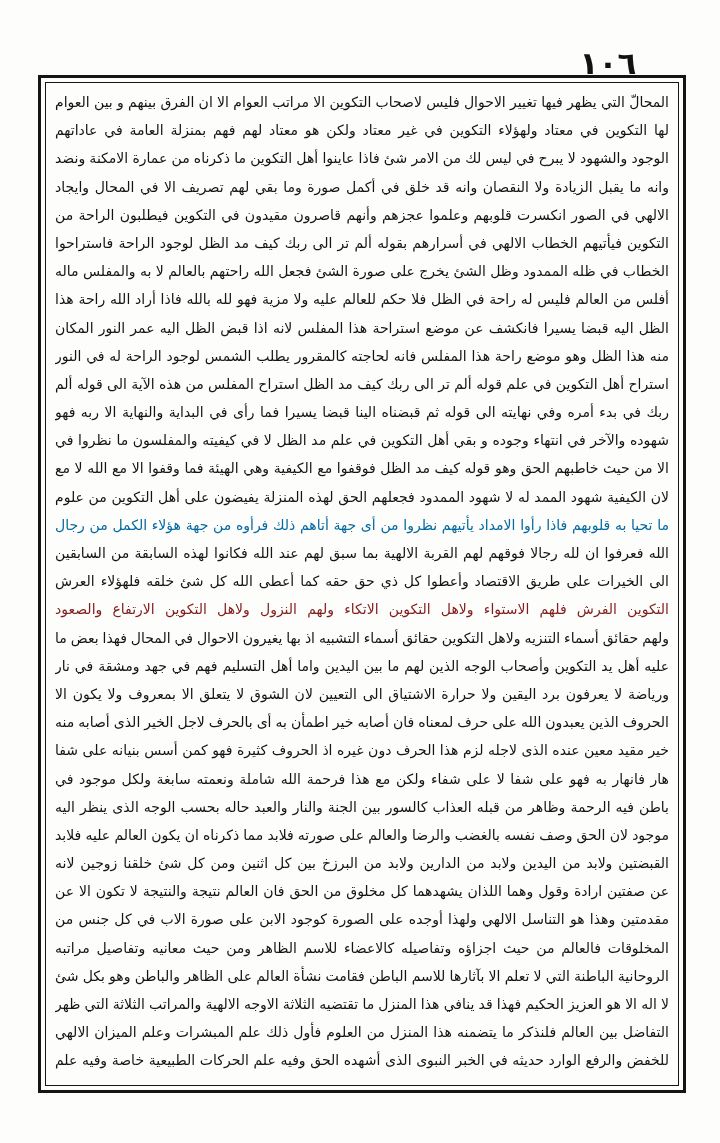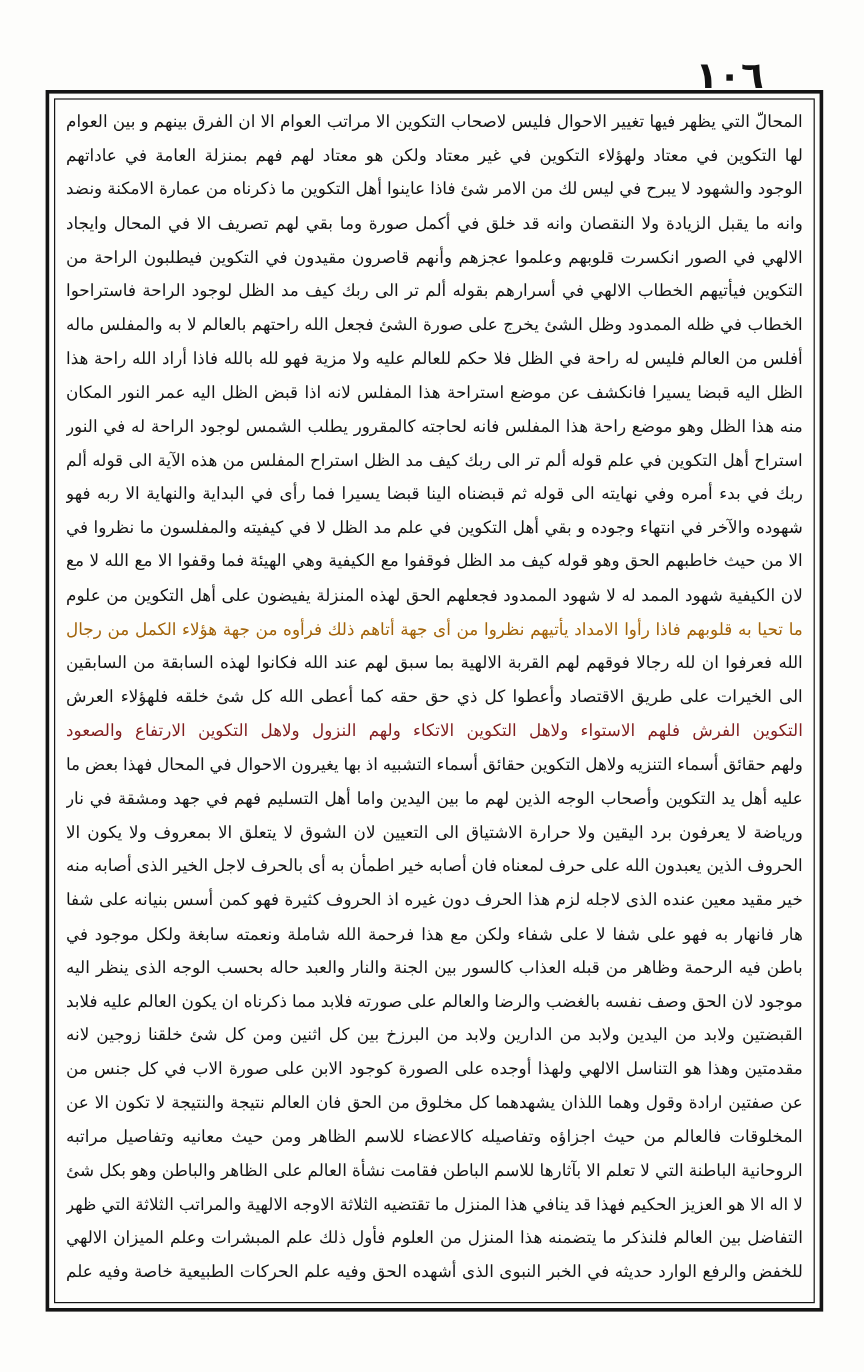--- a/index.html
+++ b/index.html
@@ -75,35 +75,35 @@
           <div class="text-line" style="color: rgb(20, 20, 20);">التكوين فيأتيهم الخطاب الالهي في أسرارهم بقوله ألم تر الى ربك كيف مد الظل لوجود الراحة فاستراحوا عند هذا</div>
           <div class="text-line" style="color: rgb(20, 20, 20);">الخطاب في ظله الممدود وظل الشئ يخرج على صورة الشئ فجعل الله راحتهم بالعالم لا به والمفلس ماله راحة الا به فانه قد</div>
           <div class="text-line" style="color: rgb(20, 20, 20);">أفلس من العالم فليس له راحة في الظل فلا حكم للعالم عليه ولا مزية فهو لله بالله فاذا أراد الله راحة هذا المفلس قبض</div>
           <div class="text-line" style="color: rgb(20, 20, 20);">الظل اليه قبضا يسيرا فانكشف عن موضع استراحة هذا المفلس لانه اذا قبض الظل اليه عمر النور المكان المقبوض</div>
           <div class="text-line" style="color: rgb(20, 20, 20);">منه هذا الظل وهو موضع راحة هذا المفلس فانه لحاجته كالمقرور يطلب الشمس لوجود الراحة له في النور فاذا</div>
           <div class="text-line" style="color: rgb(20, 20, 20);">استراح أهل التكوين في علم قوله ألم تر الى ربك كيف مد الظل استراح المفلس من هذه الآية الى قوله ألم تر الى</div>
           <div class="text-line" style="color: rgb(20, 20, 20);">ربك في بدء أمره وفي نهايته الى قوله ثم قبضناه الينا قبضا يسيرا فما رأى في البداية والنهاية الا ربه فهو الاول في</div>
           <div class="text-line" style="color: rgb(20, 20, 20);">شهوده والآخر في انتهاء وجوده و بقي أهل التكوين في علم مد الظل لا في كيفيته والمفلسون ما نظروا في الظل</div>
           <div class="text-line" style="color: rgb(20, 20, 20);">الا من حيث خاطبهم الحق وهو قوله كيف مد الظل فوقفوا مع الكيفية وهي الهيئة فما وقفوا الا مع الله لا مع الظل</div>
           <div class="text-line" style="color: rgb(20, 20, 20);">لان الكيفية شهود الممد له لا شهود الممدود فجعلهم الحق لهذه المنزلة يفيضون على أهل التكوين من علوم الحياة</div>
-          <div class="text-line" style="color: #a16207;">ما تحيا به قلوبهم فاذا رأوا الامداد يأتيهم نظروا من أى جهة أتاهم ذلك فرأوه من جهة هؤلاء الكمل من رجال</div>
+          <div class="text-line" style="color: #0369a1;">ما تحيا به قلوبهم فاذا رأوا الامداد يأتيهم نظروا من أى جهة أتاهم ذلك فرأوه من جهة هؤلاء الكمل من رجال</div>
           <div class="text-line" style="color: rgb(20, 20, 20);">الله فعرفوا ان لله رجالا فوقهم لهم القربة الالهية بما سبق لهم عند الله فكانوا لهذه السابقة من السابقين المسارعين</div>
           <div class="text-line" style="color: rgb(20, 20, 20);">الى الخيرات على طريق الاقتصاد وأعطوا كل ذي حق حقه كما أعطى الله كل شئ خلقه فلهؤلاء العرش ولاهل</div>
           <div class="text-line" style="color: #7f1d1d;">التكوين الفرش فلهم الاستواء ولاهل التكوين الاتكاء ولهم النزول ولاهل التكوين الارتفاع والصعود</div>
           <div class="text-line" style="color: rgb(20, 20, 20);">ولهم حقائق أسماء التنزيه ولاهل التكوين حقائق أسماء التشبيه اذ بها يغيرون الاحوال في المحال فهذا بعض ما هم</div>
           <div class="text-line" style="color: rgb(20, 20, 20);">عليه أهل يد التكوين وأصحاب الوجه الذين لهم ما بين اليدين واما أهل التسليم فهم في جهد ومشقة في نار مجاهدة</div>
           <div class="text-line" style="color: rgb(20, 20, 20);">ورياضة لا يعرفون برد اليقين ولا حرارة الاشتياق الى التعيين لان الشوق لا يتعلق الا بمعروف ولا يكون الا لاصحاب</div>
           <div class="text-line" style="color: rgb(20, 20, 20);">الحروف الذين يعبدون الله على حرف لمعناه فان أصابه خير اطمأن به أى بالحرف لاجل الخير الذى أصابه منه وهو</div>
           <div class="text-line" style="color: rgb(20, 20, 20);">خير مقيد معين عنده الذى لاجله لزم هذا الحرف دون غيره اذ الحروف كثيرة فهو كمن أسس بنيانه على شفا جرف</div>
           <div class="text-line" style="color: rgb(20, 20, 20);">هار فانهار به فهو على شفا لا على شفاء ولكن مع هذا فرحمة الله شاملة ونعمته سابغة ولكل موجود في العالم وجهان</div>
           <div class="text-line" style="color: rgb(20, 20, 20);">باطن فيه الرحمة وظاهر من قبله العذاب كالسور بين الجنة والنار والعبد حاله بحسب الوجه الذى ينظر اليه من كل</div>
           <div class="text-line" style="color: rgb(20, 20, 20);">موجود لان الحق وصف نفسه بالغضب والرضا والعالم على صورته فلابد مما ذكرناه ان يكون العالم عليه فلابد من</div>
           <div class="text-line" style="color: rgb(20, 20, 20);">القبضتين ولابد من اليدين ولابد من الدارين ولابد من البرزخ بين كل اثنين ومن كل شئ خلقنا زوجين لانه مخلوق</div>
+          <div class="text-line" style="color: rgb(20, 20, 20);">عن صفتين ارادة وقول وهما اللذان يشهدهما كل مخلوق من الحق فان العالم نتيجة والنتيجة لا تكون الا عن</div>
           <div class="text-line" style="color: rgb(20, 20, 20);">مقدمتين وهذا هو التناسل الالهي ولهذا أوجده على الصورة كوجود الابن على صورة الاب في كل جنس من</div>
-          <div class="text-line" style="color: rgb(20, 20, 20);">عن صفتين ارادة وقول وهما اللذان يشهدهما كل مخلوق من الحق فان العالم نتيجة والنتيجة لا تكون الا عن</div>
           <div class="text-line" style="color: rgb(20, 20, 20);">المخلوقات فالعالم من حيث اجزاؤه وتفاصيله كالاعضاء للاسم الظاهر ومن حيث معانيه وتفاصيل مراتبه كالقوى</div>
           <div class="text-line" style="color: rgb(20, 20, 20);">الروحانية الباطنة التي لا تعلم الا بآثارها للاسم الباطن فقامت نشأة العالم على الظاهر والباطن وهو بكل شئ عليم</div>
           <div class="text-line" style="color: rgb(20, 20, 20);">لا اله الا هو العزيز الحكيم فهذا قد ينافي هذا المنزل ما تقتضيه الثلاثة الاوجه الالهية والمراتب الثلاثة التي ظهر فيها</div>
           <div class="text-line" style="color: rgb(20, 20, 20);">التفاضل بين العالم فلنذكر ما يتضمنه هذا المنزل من العلوم فأول ذلك علم المبشرات وعلم الميزان الالهي الذى بيده</div>
           <div class="text-line" style="color: rgb(20, 20, 20);">للخفض والرفع الوارد حديثه في الخبر النبوى الذى أشهده الحق وفيه علم الحركات الطبيعية خاصة وفيه علم تحليل</div>
         </div>
     </div>
   </div>
 
 </div>

